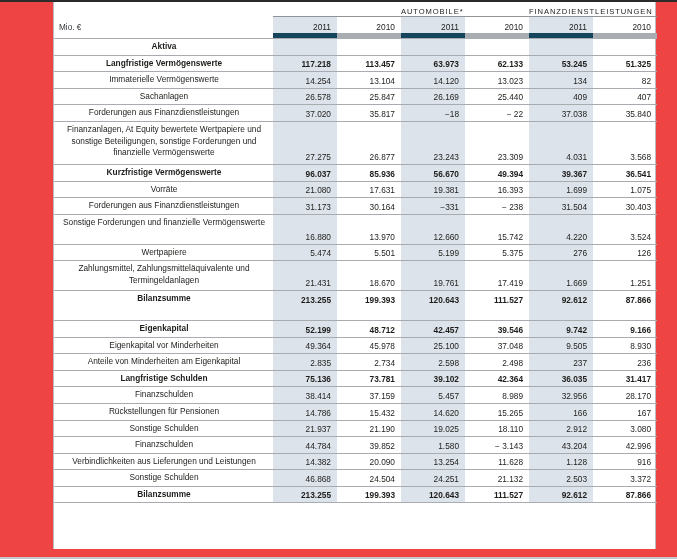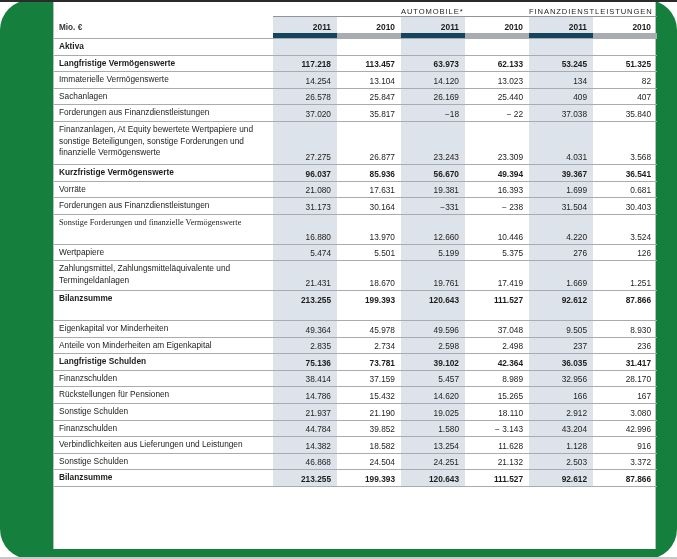--- a/index.html
+++ b/index.html
@@ -15,23 +15,22 @@
     overflow: hidden;
     position: relative;
   }
 
   
   #page {
     position: absolute;
     left: 0; top: 0;
     width: 677px;
     height: 559px;
-    background: #15803d;
+    background: #ef4444;
     box-sizing: border-box;
-    border-radius: 30px;
   }
   #page-frame-top {
     position: absolute;
     left: 0; top: 0; width: 677px; height: 2px;
     background: #2b2b2b;
   }
   #page-frame-bottom {
     position: absolute;
     left: 0; bottom: 0; width: 677px; height: 2px;
     background: #c8c8c8;
@@ -73,21 +72,21 @@
     color: #1d1d1b;
     text-align: left;
     padding-left: 4px;
     padding-bottom: 1px;
     white-space: nowrap;
   }
   tr.yearrow th {
     padding: 0 6px 1px 4px;
     height: 15px;
     vertical-align: bottom;
-    font-weight: bold;
+    font-weight: normal;
     font-size: 8.4px;
     text-align: right;
     border-top: 1px solid #8f9499;
     color: #1d1d1b;
     margin-left: 8px;
   }
   tr.yearrow th.unit {
     text-align: left;
     border-top: none;
     font-size: 8.2px;
@@ -99,21 +98,21 @@
     height: 5px;
   }
   .bar-2011 { background: #14455c; height: 5px; }
   .bar-2010 { background: #a9adb1; height: 5px; }
 
   
   td.label {
     padding: 2px 4px 2px 5px;
     border-top: 1px solid #a8acb1;
     line-height: 11.6px;
-    text-align: left;
+    text-align: center;
     vertical-align: top;
     font-size: 8.3px;
   }
   td.num {
     padding: 2px 6px 2px 4px;
     border-top: 1px solid #a8acb1;
     text-align: right;
     vertical-align: bottom;
     font-size: 8.3px;
     white-space: nowrap;
@@ -251,37 +250,37 @@
             <td class="num shade">39.367</td>
             <td class="num">36.541</td>
           </tr>
           <tr class="datarow">
             <td class="label">Vorräte</td>
             <td class="num shade">21.080</td>
             <td class="num">17.631</td>
             <td class="num shade">19.381</td>
             <td class="num">16.393</td>
             <td class="num shade">1.699</td>
-            <td class="num">0.681</td>
+            <td class="num">1.075</td>
           </tr>
           <tr class="datarow">
             <td class="label">Forderungen aus Finanzdienstleistungen</td>
             <td class="num shade">31.173</td>
             <td class="num">30.164</td>
             <td class="num shade">−331</td>
             <td class="num">− 238</td>
             <td class="num shade">31.504</td>
             <td class="num">30.403</td>
           </tr>
           <tr class="datarow">
-            <td class="label" style="height: 25px; font-family: Liberation Serif, serif;">Sonstige Forderungen und finanzielle Vermögenswerte</td>
+            <td class="label" style="height: 25px;">Sonstige Forderungen und finanzielle Vermögenswerte</td>
             <td class="num shade">16.880</td>
             <td class="num">13.970</td>
             <td class="num shade">12.660</td>
-            <td class="num">10.446</td>
+            <td class="num">15.742</td>
             <td class="num shade">4.220</td>
             <td class="num">3.524</td>
           </tr>
           <tr class="datarow">
             <td class="label">Wertpapiere</td>
             <td class="num shade">5.474</td>
             <td class="num">5.501</td>
             <td class="num shade">5.199</td>
             <td class="num">5.375</td>
             <td class="num shade">276</td>
@@ -307,25 +306,34 @@
           </tr>
           <tr class="gap">
             <td class="nb"></td>
             <td class="shade nb"></td>
             <td class="nb"></td>
             <td class="shade nb"></td>
             <td class="nb"></td>
             <td class="shade nb"></td>
             <td class="nb"></td>
           </tr>
+          <tr class="datarow bold">
+            <td class="label">Eigenkapital</td>
+            <td class="num shade">52.199</td>
+            <td class="num">48.712</td>
+            <td class="num shade">42.457</td>
+            <td class="num">39.546</td>
+            <td class="num shade">9.742</td>
+            <td class="num">9.166</td>
+          </tr>
           <tr class="datarow">
             <td class="label">Eigenkapital vor Minderheiten</td>
             <td class="num shade">49.364</td>
             <td class="num">45.978</td>
-            <td class="num shade">49.596</td>
+            <td class="num shade">25.100</td>
             <td class="num">37.048</td>
             <td class="num shade">9.505</td>
             <td class="num">8.930</td>
           </tr>
           <tr class="datarow">
             <td class="label">Anteile von Minderheiten am Eigenkapital</td>
             <td class="num shade">2.835</td>
             <td class="num">2.734</td>
             <td class="num shade">2.598</td>
             <td class="num">2.498</td>
@@ -373,21 +381,21 @@
             <td class="num shade">44.784</td>
             <td class="num">39.852</td>
             <td class="num shade">1.580</td>
             <td class="num">− 3.143</td>
             <td class="num shade">43.204</td>
             <td class="num">42.996</td>
           </tr>
           <tr class="datarow">
             <td class="label">Verbindlichkeiten aus Lieferungen und Leistungen</td>
             <td class="num shade">14.382</td>
-            <td class="num">18.582</td>
+            <td class="num">20.090</td>
             <td class="num shade">13.254</td>
             <td class="num">11.628</td>
             <td class="num shade">1.128</td>
             <td class="num">916</td>
           </tr>
           <tr class="datarow">
             <td class="label">Sonstige Schulden</td>
             <td class="num shade">46.868</td>
             <td class="num">24.504</td>
             <td class="num shade">24.251</td>

